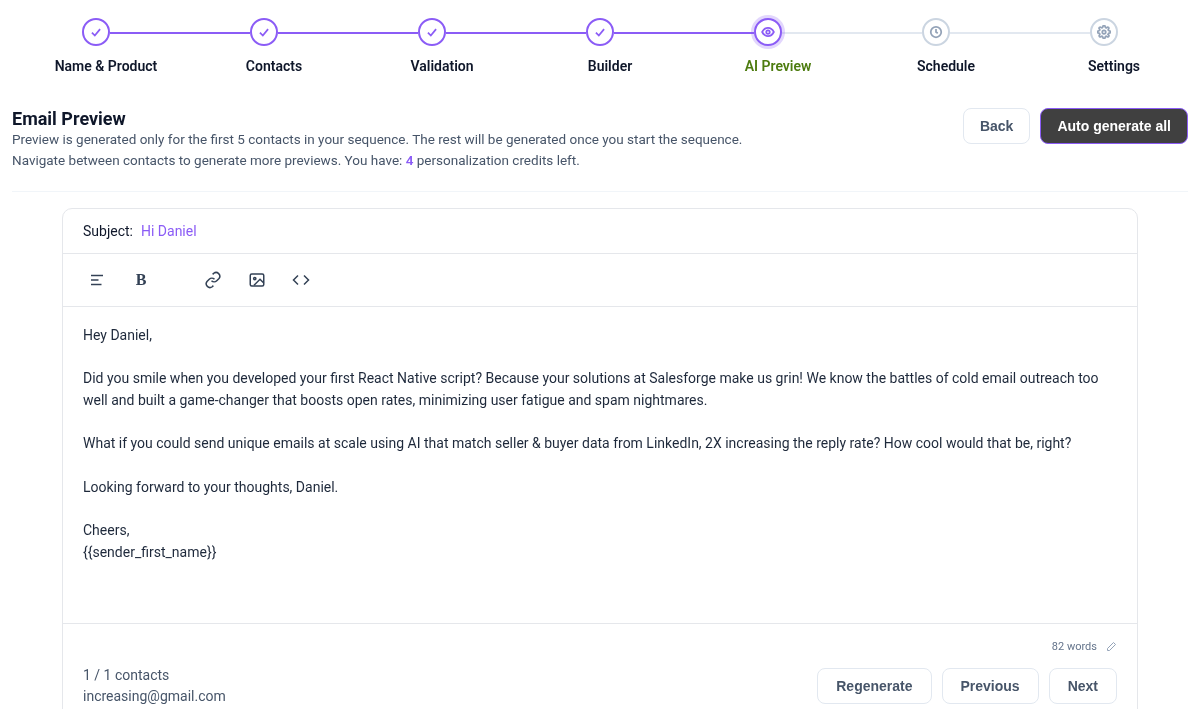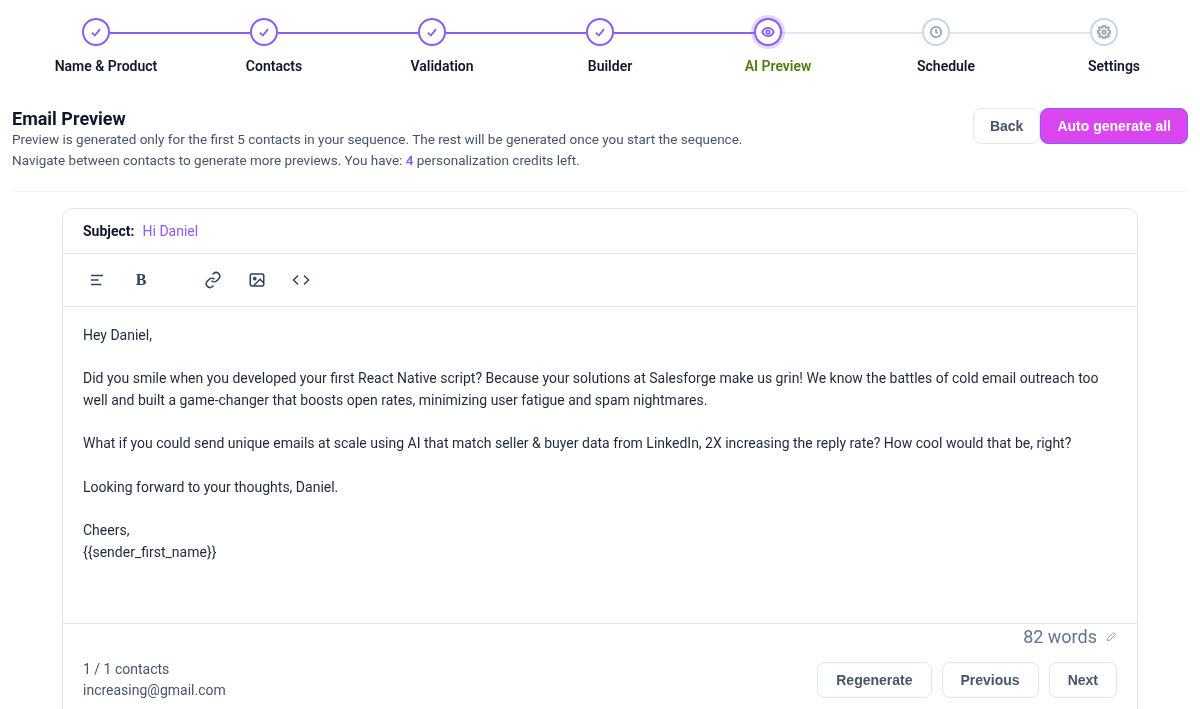--- a/index.html
+++ b/index.html
@@ -19,41 +19,41 @@
 .step.inactive .step-circle svg { stroke: #94a3b8; }
 .step-line { position: absolute; top: 14px; height: 2px; background: #8b5cf6; left: calc(50% + 14px); right: calc(-50% + 14px); z-index: 1; }
 .step:last-child .step-line { display: none; }
 .step-line.inactive { background: #e2e8f0; }
 
 
 .header-row { display: flex; justify-content: space-between; align-items: flex-start; padding: 6px 0 20px; }
 .header-left h2 { font-size: 18px; font-weight: 700; margin-bottom: 0; }
 .header-left p { font-size: 13.5px; color: #475569; line-height: 1.55; }
 .credits-count { color: #8b5cf6; font-weight: 600; }
-.header-right { display: flex; }
+.header-right { display: flex; gap: 10px; }
 .btn { border-radius: 8px; padding: 9px 16px; font-size: 14px; font-weight: 600; cursor: pointer; border: 1px solid #e2e8f0; background: #fff; color: #475569; }
-.btn-primary { background: #d946ef; border-color: #8b5cf6; color: #fff; }
+.btn-primary { background: #404040; border-color: #8b5cf6; color: #fff; }
 
 .divider { height: 1px; background: #f1f5f9; margin: 0 0 16px; }
 
 
 .editor-card { border: 1px solid #e5e7eb; border-radius: 10px; margin: 0 50px; overflow: hidden; }
 .subject-row { display: flex; align-items: center; padding: 14px 20px; border-bottom: 1px solid #e5e7eb; gap: 8px; }
-.subject-label { font-size: 14px; font-weight: 700; }
+.subject-label { font-size: 14px; font-weight: 400; }
 .subject-value { font-size: 14px; color: #8b5cf6; }
 
 .toolbar { display: flex; align-items: center; gap: 12px; padding: 10px 18px; border-bottom: 1px solid #e5e7eb; }
 .tool-btn { width: 32px; height: 32px; display: flex; align-items: center; justify-content: center; cursor: pointer; border-radius: 6px; color: #334155; }
 .tool-btn svg { width: 18px; height: 18px; stroke: currentColor; fill: none; stroke-width: 2; }
 .tool-gap { width: 16px; }
 .bold-b { font-weight: 800; font-size: 16px; font-family: serif; }
 
 .body-area { padding: 18px 20px 60px; font-size: 14px; line-height: 1.55; color: #1e293b; min-height: 280px; white-space: pre-wrap; }
 
-.words-row { display:flex; justify-content:flex-end; align-items:center; padding: 2px 20px 0; font-size: 18px; color: #64748b; gap: 8px; border-top: 1px solid #e5e7eb; }
+.words-row { display:flex; justify-content:flex-end; align-items:center; padding: 16px 20px 0; font-size: 11px; color: #64748b; gap: 8px; border-top: 1px solid #e5e7eb; }
 .words-row svg { width: 12px; height: 12px; stroke: #94a3b8; fill: none; stroke-width: 2; }
 
 .footer-row { display: flex; justify-content: space-between; align-items: center; padding: 12px 20px 18px; }
 .contact-info { font-size: 14px; color: #475569; line-height: 1.5; }
 .footer-btns { display: flex; gap: 10px; }
 .footer-btns .btn { padding: 9px 18px; }
 </style>
 </head>
 <body>
 

